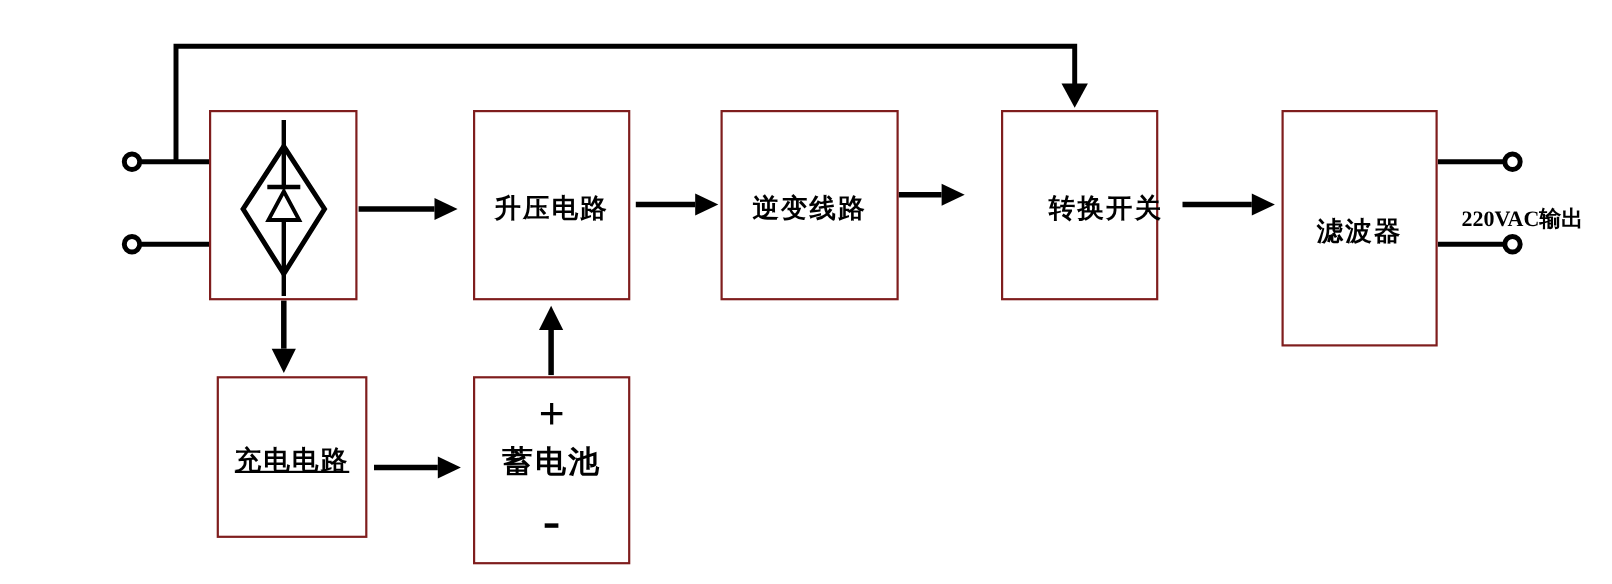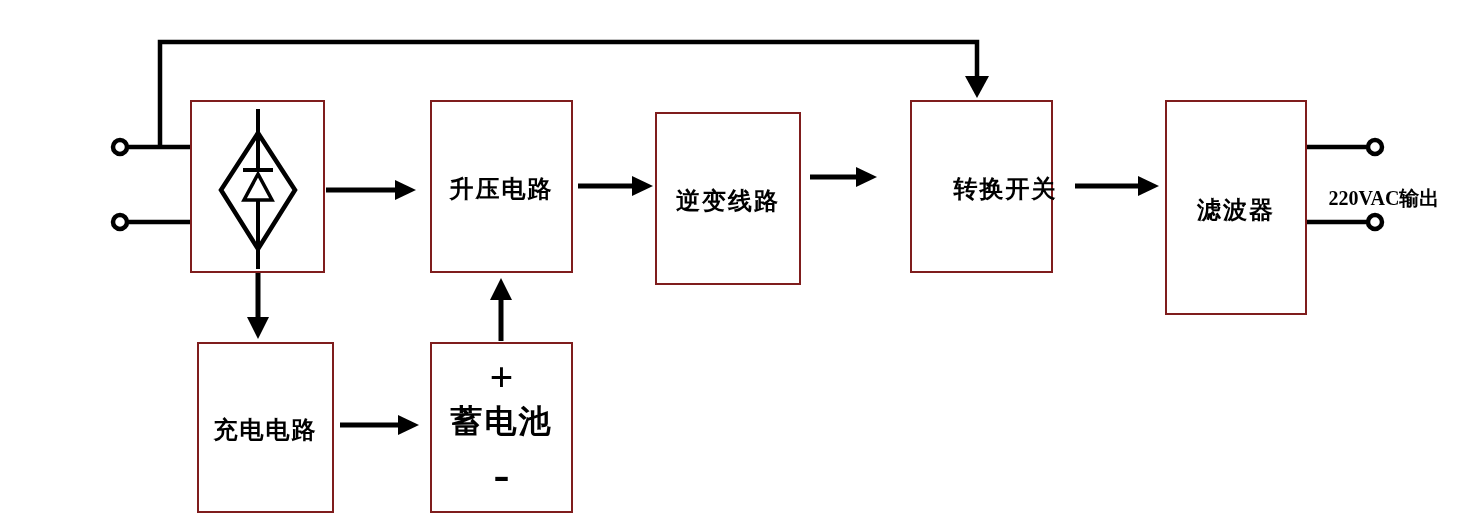--- a/index.html
+++ b/index.html
@@ -34,36 +34,36 @@
   }
   .block-label {
     font-weight: bold;
     font-size: 24px;
     letter-spacing: 2px;
     white-space: nowrap;
     padding-top: 4px;
   }
   .rectifier-box   { left: 190px;  top: 100px; width: 135px; height: 173px; }
   .boost-box       { left: 430px;  top: 100px; width: 143px; height: 173px; }
-  .inverter-box    { left: 655px;  top: 112px; width: 146px; height: 173px; }
+  .inverter-box    { left: 655px;  top: 100px; width: 162px; height: 173px; }
   .transfer-box    { left: 910px;  top: 100px; width: 143px; height: 173px; padding-left: 48px; }
   .filter-box      { left: 1165px; top: 100px; width: 142px; height: 215px; }
-  .charger-box     { left: 197px;  top: 342px; width: 137px; height: 171px; }
+  .charger-box     { left: 197px;  top: 342px; width: 137px; height: 147px; text-decoration: underline; }
   .battery-box     { left: 430px;  top: 342px; width: 143px; height: 171px; }
 
   .battery-box { display: block; }
   .battery-plus, .battery-minus, .battery-name {
     position: absolute;
     left: 0;
     width: 100%;
     text-align: center;
     font-weight: bold;
   }
   .battery-plus  { top: 12px;  font-size: 42px; line-height: 42px; }
-  .battery-name  { top: 62px;  font-size: 32px; line-height: 30px; letter-spacing: 2px; }
+  .battery-name  { top: 62px;  font-size: 28px; line-height: 30px; letter-spacing: 2px; }
   .battery-minus { top: 108px; font-size: 48px; line-height: 44px; }
 
   .terminal-label {
     position: absolute;
     font-weight: bold;
     font-size: 20px;
     text-align: center;
     white-space: nowrap;
   }
   .input-label  { left: 16px;   top: 171px; width: 164px; }

